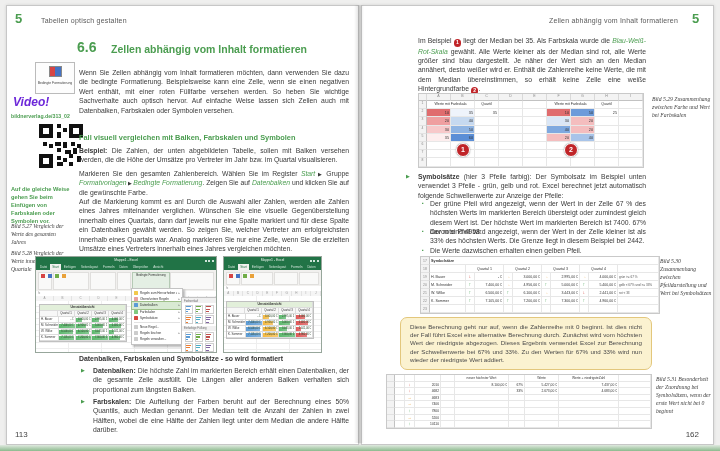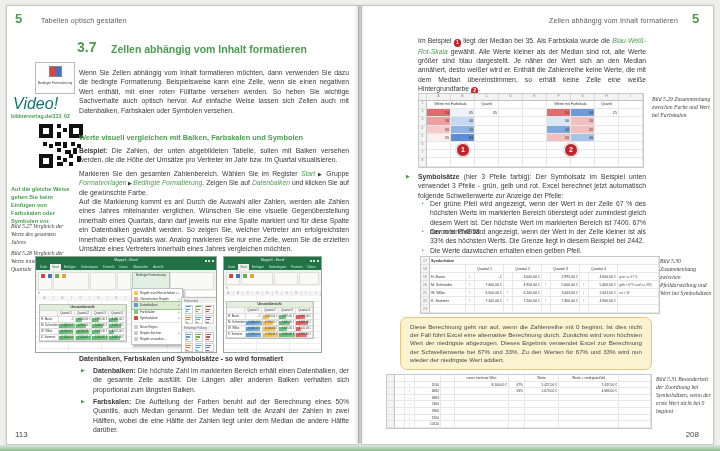--- a/index.html
+++ b/index.html
@@ -20,21 +20,21 @@
   .body-text{font-size:6.8px;line-height:1.38;color:#3a3a3a;text-align:justify;}
   .subhead{font-size:7.4px;font-weight:bold;color:#4b9d50;}
   .howto{font-size:6.9px;font-weight:bold;color:#333;}
   .rt-b{font-weight:bold;}
   .rt-em{color:#4b9d50;font-style:italic;}
   .rt-arr{font-size:5px;vertical-align:.5px;}
   .rt-badge{display:inline-block;width:7.5px;height:7.5px;border-radius:50%;background:#c02428;
     color:#fff;font-size:5.2px;line-height:7.5px;text-align:center;font-weight:bold;vertical-align:-1px;}
   .caption{font-family:"Liberation Serif",serif;font-style:italic;font-size:5.7px;color:#3d3d3d;line-height:1.4;}
   .margin-note{color:#4b9d50;font-size:5.7px;font-weight:bold;line-height:1.4;}
-  .video{font-size:16px;font-weight:normal;font-style:italic;color:#0f766e;}
+  .video{font-size:12px;font-weight:bold;font-style:italic;color:#6d28d9;}
   .vlink{font-size:5.2px;font-weight:bold;color:#4b9d50;}
   .pagenum{font-size:8px;color:#444;}
   .bullet{display:flex;gap:4px;}
   .bullet .tri{color:#4b9d50;font-size:5px;line-height:9px;flex:0 0 8px;}
   .subbullet{display:flex;gap:3px;}
   .subbullet .sq{color:#4b9d50;font-size:5px;line-height:9px;flex:0 0 5px;}
   .infobox{background:#fbf2d0;border:1.5px solid #e3c77c;border-radius:7px;
     font-size:6.2px;line-height:1.32;color:#4a4a4a;padding:5px 9px;text-align:justify;}
 
   .fmt-btn{width:38px;height:30px;background:#fdfdfd;border:1px solid #bbb;text-align:center;}
@@ -103,21 +103,21 @@
 </style>
 </head>
 <body>
 
 <div class="spread">
 
   <div class="page left">
     <div class="abs ch-num" style="left:8px;top:5px">5</div>
     <div class="abs ch-title" style="left:34px;top:11px">Tabellen optisch gestalten</div>
 
-    <div class="abs sec-num" style="left:70px;top:33px">3.7</div>
+    <div class="abs sec-num" style="left:70px;top:33px">6.6</div>
     <div class="abs sec-title" style="left:104px;top:37px">Zellen abhängig vom Inhalt formatieren</div>
 
     <div class="abs fmt-btn" style="left:28px;top:56px">
       <span class="ic"></span>
       <div class="lb">Bedingte Formatierung</div>
     </div>
     <div class="abs video" style="left:6px;top:89px">Video!</div>
     <div class="abs vlink" style="left:4px;top:107px">bildnerverlag.de/313_02</div>
 
     <svg class="abs qr" style="left:32px;top:118px" width="44" height="44" viewBox="0 0 22 22">
@@ -150,21 +150,21 @@
           <rect x="17" y="2" width="3" height="3"></rect>
           <rect x="2" y="17" width="3" height="3"></rect>
         </g>
     </svg>
 
     <div class="abs margin-note" style="left:4px;top:180px;width:62px">Auf die gleiche Weise gehen Sie beim Einfügen von Farbskalen oder Symbolen vor.</div>
     <div class="abs caption" style="left:4px;top:217px;width:60px">Bild 5.27 Vergleich der Werte des gesamten Jahres</div>
     <div class="abs caption" style="left:4px;top:244px;width:60px">Bild 5.28 Vergleich der Werte innerhalb der Quartale</div>
 
     <div class="abs body-text" style="left:72px;top:62px;width:270px">Wenn Sie Zellen abhängig vom Inhalt formatieren möchten, dann verwenden Sie dazu die bedingte Formatierung. Beispielsweise kann eine Zelle, wenn sie einen negativen Wert enthält, mit einer roten Füllfarbe versehen werden. So heben Sie wichtige Sachverhalte auch optisch hervor. Auf einfache Weise lassen sich Zellen auch mit Datenbalken, Farbskalen oder Symbolen versehen.</div>
-    <div class="abs subhead" style="left:72px;top:127px">Werte visuell vergleichen mit Balken, Farbskalen und Symbolen</div>
+    <div class="abs subhead" style="left:72px;top:127px">Fall visuell vergleichen mit Balken, Farbskalen und Symbolen</div>
     <div class="abs body-text" style="left:72px;top:140px;width:270px"><span class="rt-b">Beispiel: </span><span>Die Zahlen, der unten abgebildeten Tabelle, sollen mit Balken versehen werden, die die Höhe der Umsätze pro Vertreter im Jahr bzw. im Quartal visualisieren.</span></div>
     <div class="abs body-text" style="left:72px;top:163px;width:270px"><span>Markieren Sie den gesamten Zahlenbereich. Wählen Sie im Register </span><span class="rt-em">Start</span><span class="rt-arr"> ▶ </span><span>Gruppe </span><span class="rt-em">Formatvorlagen</span><span class="rt-arr"> ▶ </span><span class="rt-em">Bedingte Formatierung</span><span>. Zeigen Sie auf </span><span class="rt-em">Datenbalken</span><span> und klicken Sie auf die gewünschte Farbe.</span></div>
     <div class="abs body-text" style="left:72px;top:191px;width:270px">Auf die Markierung kommt es an! Durch die Auswahl aller Zahlen, werden alle Zahlen eines Jahres miteinander verglichen. Wünschen Sie eine visuelle Gegenüberstellung innerhalb eines Quartals, dann darf jeweils nur eine Spalte markiert und für diese Spalte ein Datenbalken gewählt werden. So zeigen Sie, welcher Vertreter am erfolgreichsten innerhalb eines Quartals war. Analog markieren Sie nur eine Zelle, wenn Sie die erzielten Umsätze eines Vertreters innerhalb eines Jahres vergleichen möchten.</div>
 
     <div id="shot527" class="xlwin" style="left:28px;top:250px;width:180px;height:95px">
         <div class="xl-tbar">Mappe1 - Excel<div class="xl-dots"></div></div>
         <div class="xl-tabs">
           <div class="xl-tab">Datei</div>
           <div class="xl-tab act">Start</div>
           <div class="xl-tab">Einfügen</div>
@@ -807,18 +807,18 @@
           <div class="g-c " style="line-height: 6.6px; font-size: 3.3px;"></div>
           <div class="g-c v" style="line-height: 6.6px; font-size: 3.3px;"></div>
           <div class="g-c v" style="line-height: 6.6px; font-size: 3.3px;"></div>
           <div class="g-c v" style="line-height: 6.6px; font-size: 3.3px;"></div>
           <div class="g-c v" style="line-height: 6.6px; font-size: 3.3px;"></div>
           <div class="g-c " style="line-height: 6.6px; font-size: 3.3px;"></div>
         </div>
       </div>
     <div class="abs caption" style="left:294px;top:370px;width:56px">Bild 5.31 Besonderheit der Zuordnung bei Symbolsätzen, wenn der erste Wert nicht bei 0 beginnt</div>
 
-    <div class="abs pagenum" style="right:14px;top:424px">208</div>
+    <div class="abs pagenum" style="right:14px;top:424px">162</div>
   </div>
 
   <div class="gutter"></div>
   <div class="bottom-edge"></div>
 </div>
 
 </body></html>

